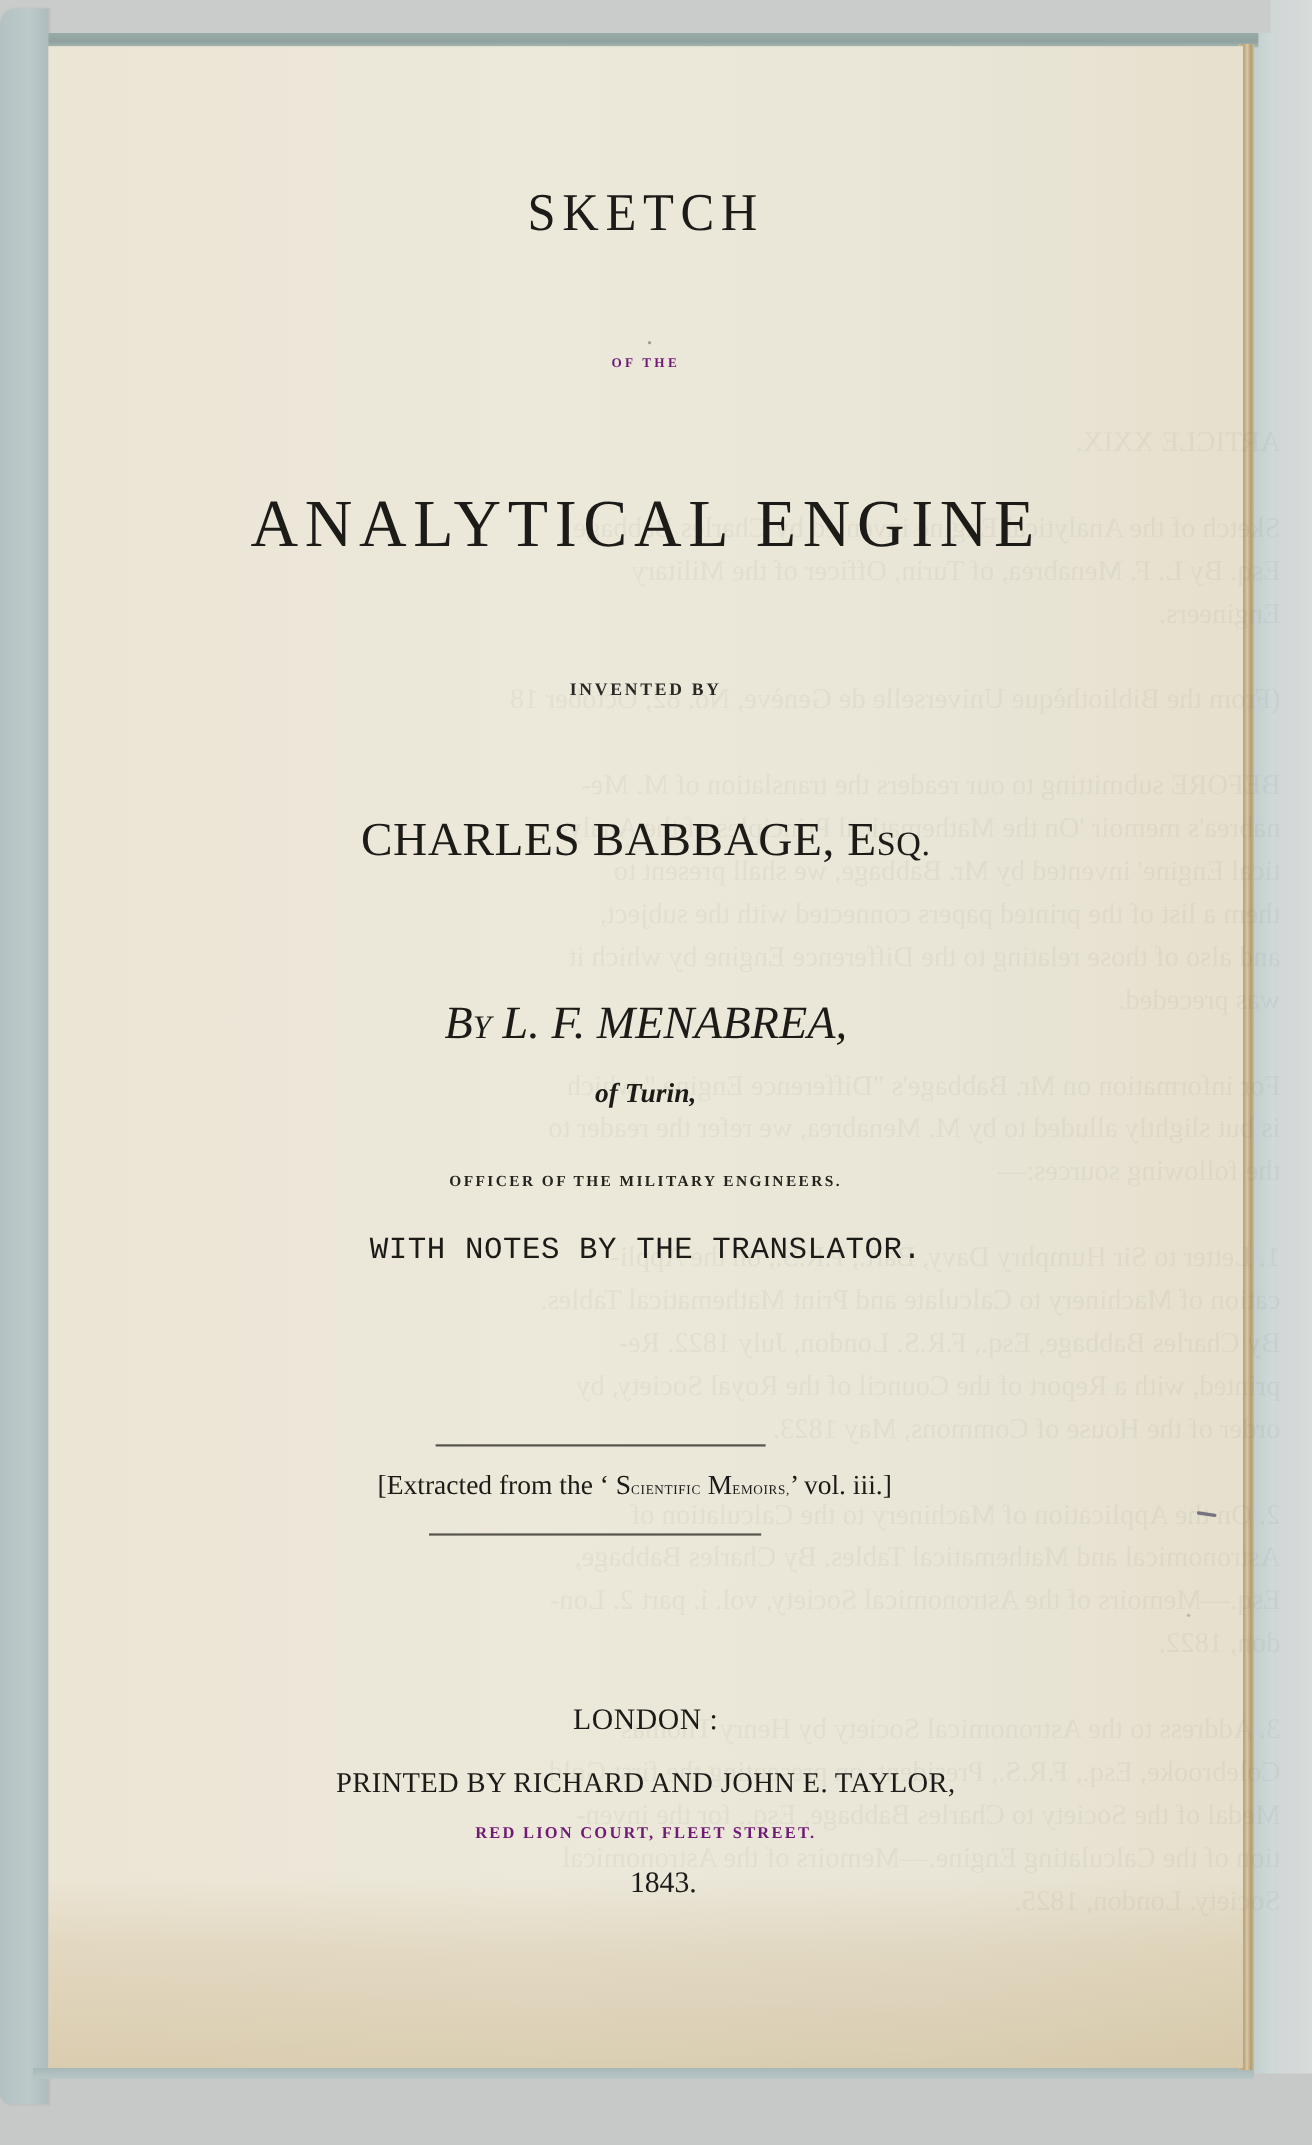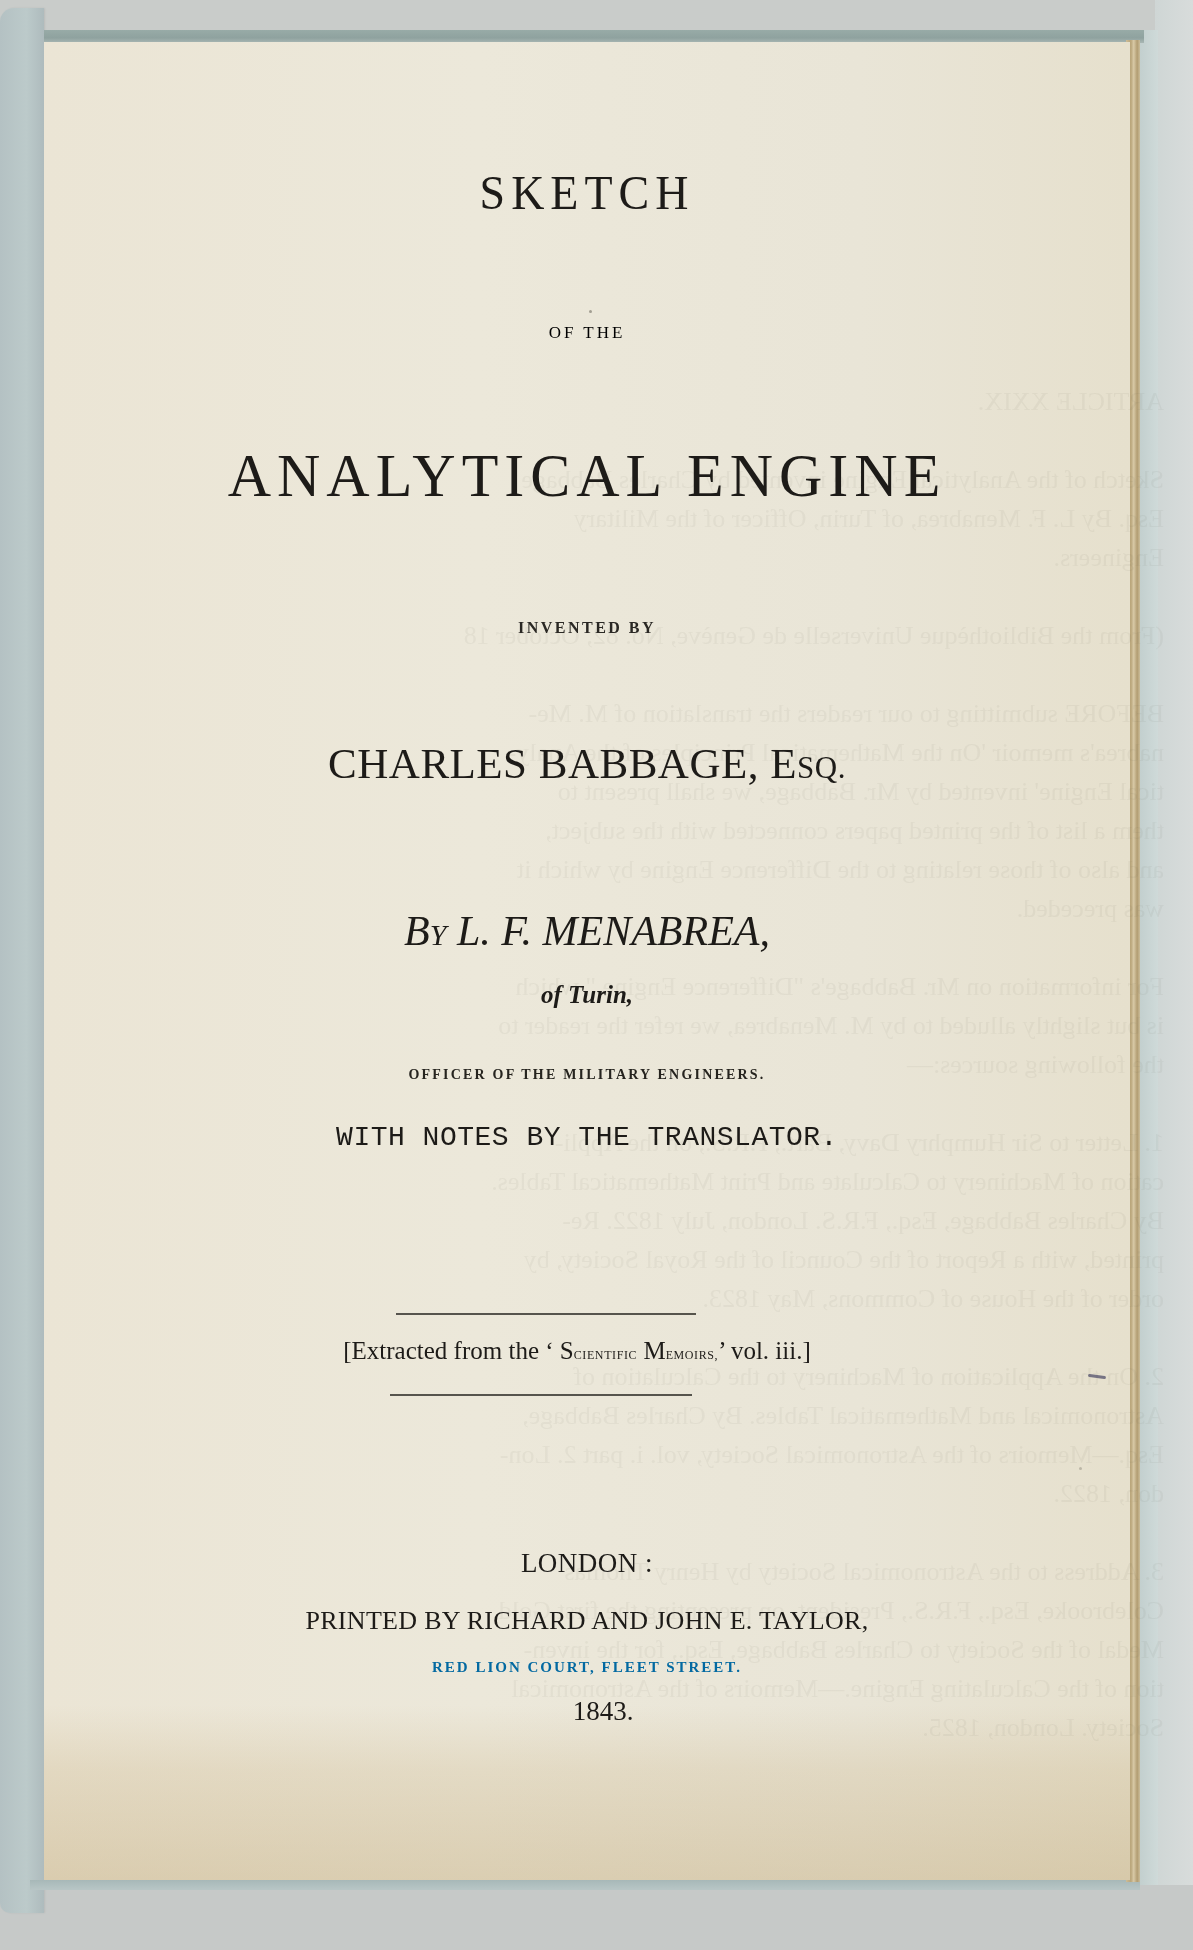--- a/index.html
+++ b/index.html
@@ -79,24 +79,24 @@
       line-height: 1;
     }
     .sketch {
       top: 170px;
       font-size: 46px;
       letter-spacing: 6px;
       transform: scaleY(1.05);
     }
     .ofthe {
       top: 324px;
-      font-size: 17px;
-      font-weight: normal;
+      font-size: 12px;
+      font-weight: bold;
       letter-spacing: 3px;
-      color: #000000;
+      color: #701a75;
     }
     .analytical {
       top: 446px;
       font-size: 60px;
       letter-spacing: 6px;
       transform: scaleY(1.02);
     }
     .invented {
       top: 620px;
       font-size: 16px;
@@ -160,21 +160,21 @@
     .printed {
       top: 1608px;
       font-size: 26px;
       letter-spacing: 0.3px;
     }
     .redlion {
       top: 1660px;
       font-size: 15px;
       font-weight: bold;
       letter-spacing: 2px;
-      color: #0369a1;
+      color: #701a75;
     }
     .year {
       top: 1698px;
       font-size: 27px;
       padding-left: 16px;
     }
     .pencil-mark {
       position: absolute;
       left: 1088px; top: 1375px; width: 18px; height: 3px;
       background: #5a5870;

